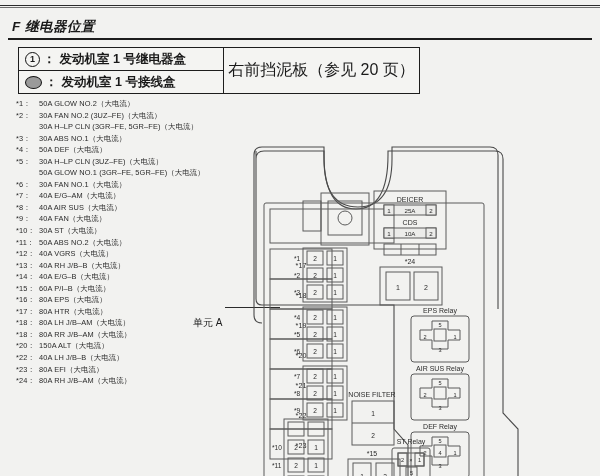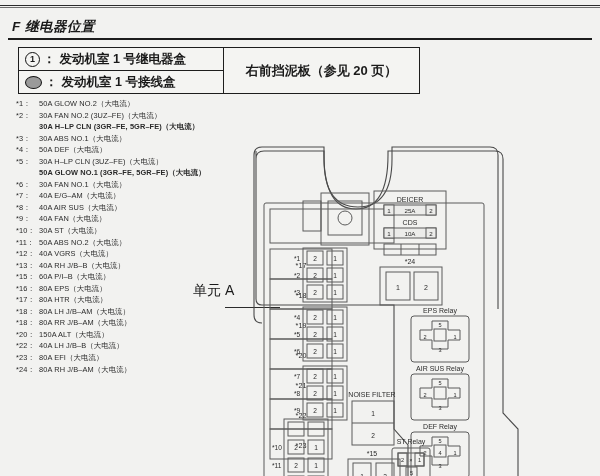--- a/index.html
+++ b/index.html
@@ -50,37 +50,37 @@
     width:13px;height:13px;border:1.3px solid #111;border-radius:50%;
     font-size:9px;line-height:12px;text-align:center;font-weight:bold;
   }
   .sym-ellipse{
     width:15px;height:11px;border:1.4px solid #111;border-radius:50%;
     background:#9a9a9a;
   }
   .legend-colon{font-size:12.5px;font-weight:bold;margin-right:4px;}
   .legend-right{
     flex:1;display:flex;align-items:center;justify-content:center;
-    font-size:13px;font-weight:bold;white-space:nowrap;
+    font-size:16px;font-weight:normal;white-space:nowrap;
   }
 
   
   .notes{
     position:absolute;left:16px;top:98px;width:232px;
     font-size:7.4px;line-height:11.55px;color:#2a2a2a;
     letter-spacing:.1px;
   }
   .note{white-space:nowrap;display:flex;}
   .note-key{width:23px;flex:0 0 auto;text-align:left;}
-  .note-sub{padding-left:23px;white-space:nowrap;font-weight:bold;}
+  .note-sub{padding-left:23px;white-space:nowrap;}
 
   
   .unitA{
-    position:absolute;left:193px;top:282px;
-    font-size:14px;white-space:nowrap;
+    position:absolute;left:193px;top:316px;
+    font-size:10px;white-space:nowrap;
   }
   .unitA-line{position:absolute;left:225px;top:307px;width:55px;height:1px;background:#2b2b2b;}
 
   
   .diagram{position:absolute;left:248px;top:129px;width:340px;height:358px;}
   svg{display:block;}
 </style>
 </head>
 <body>
 
@@ -158,20 +158,24 @@
         <span class="note-key">*11：</span>
         <span>50A ABS NO.2（大电流）</span>
       </div>
       <div class="note">
         <span class="note-key">*12：</span>
         <span>40A VGRS（大电流）</span>
       </div>
       <div class="note">
         <span class="note-key">*13：</span>
         <span>40A RH J/B–B（大电流）</span>
+      </div>
+      <div class="note">
+        <span class="note-key">*14：</span>
+        <span>40A E/G–B（大电流）</span>
       </div>
       <div class="note">
         <span class="note-key">*15：</span>
         <span>60A P/I–B（大电流）</span>
       </div>
       <div class="note">
         <span class="note-key">*16：</span>
         <span>80A EPS（大电流）</span>
       </div>
       <div class="note">

